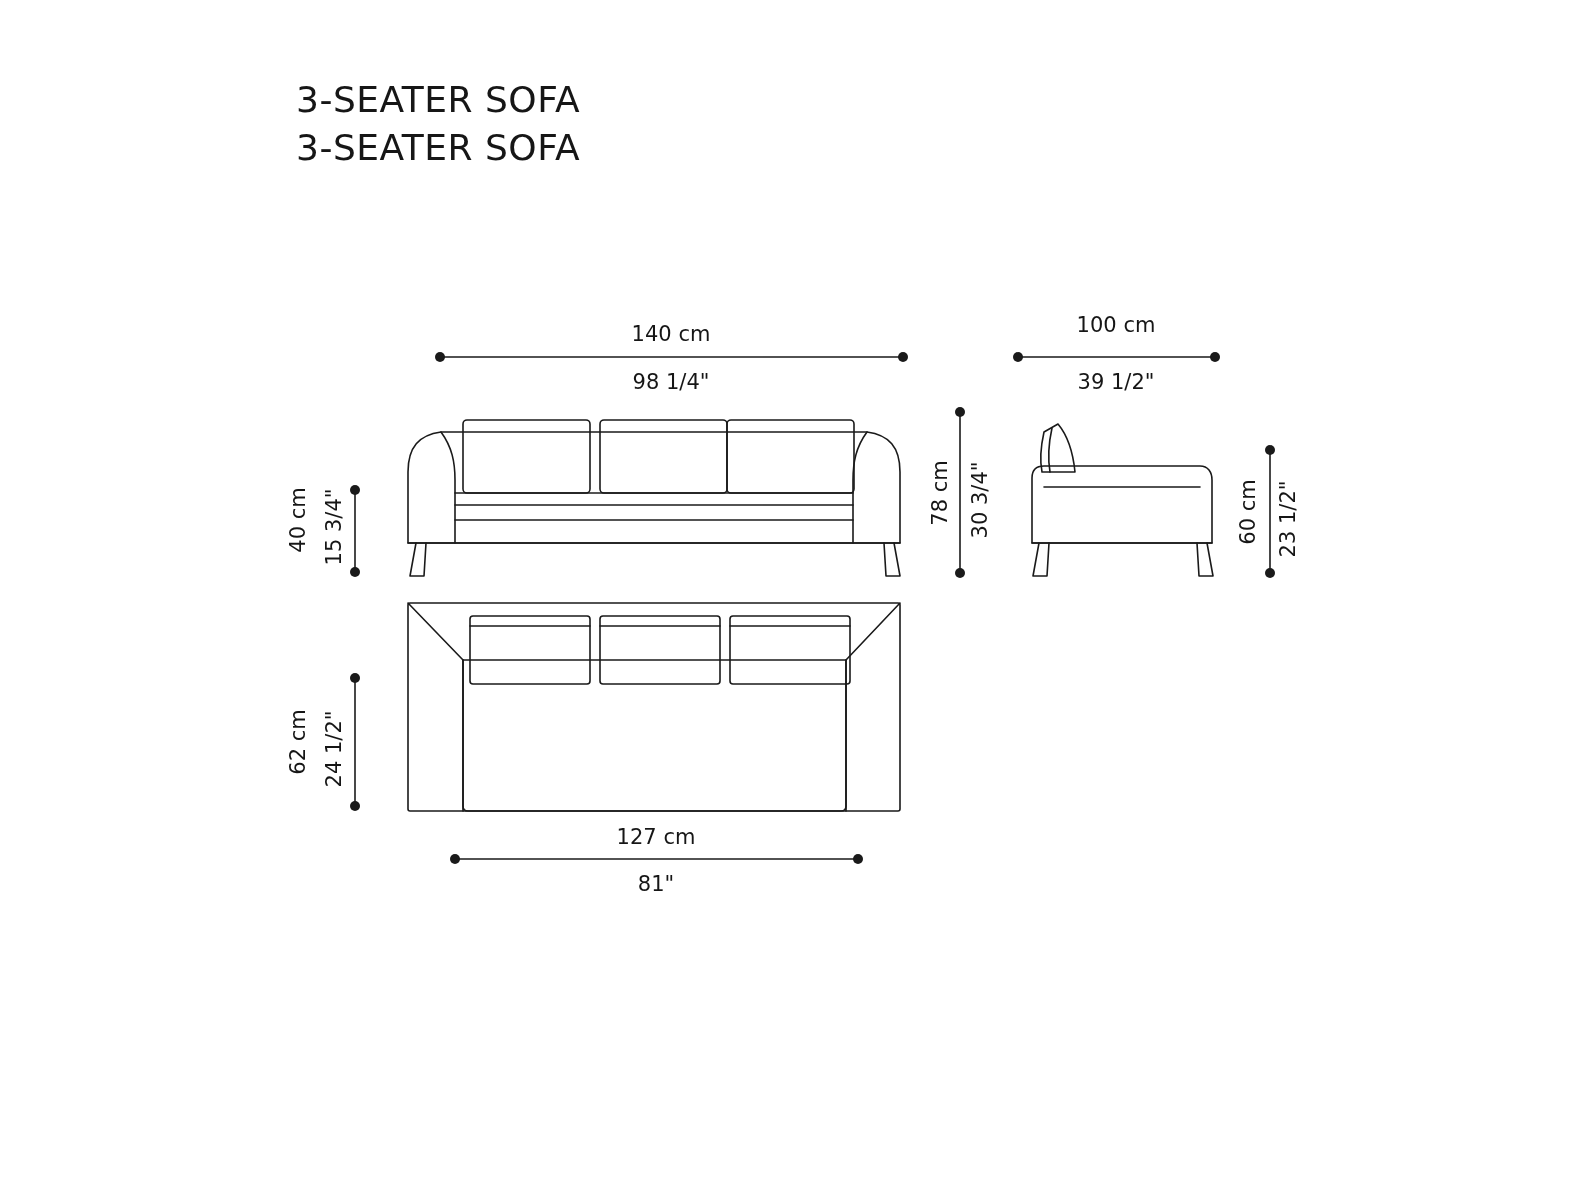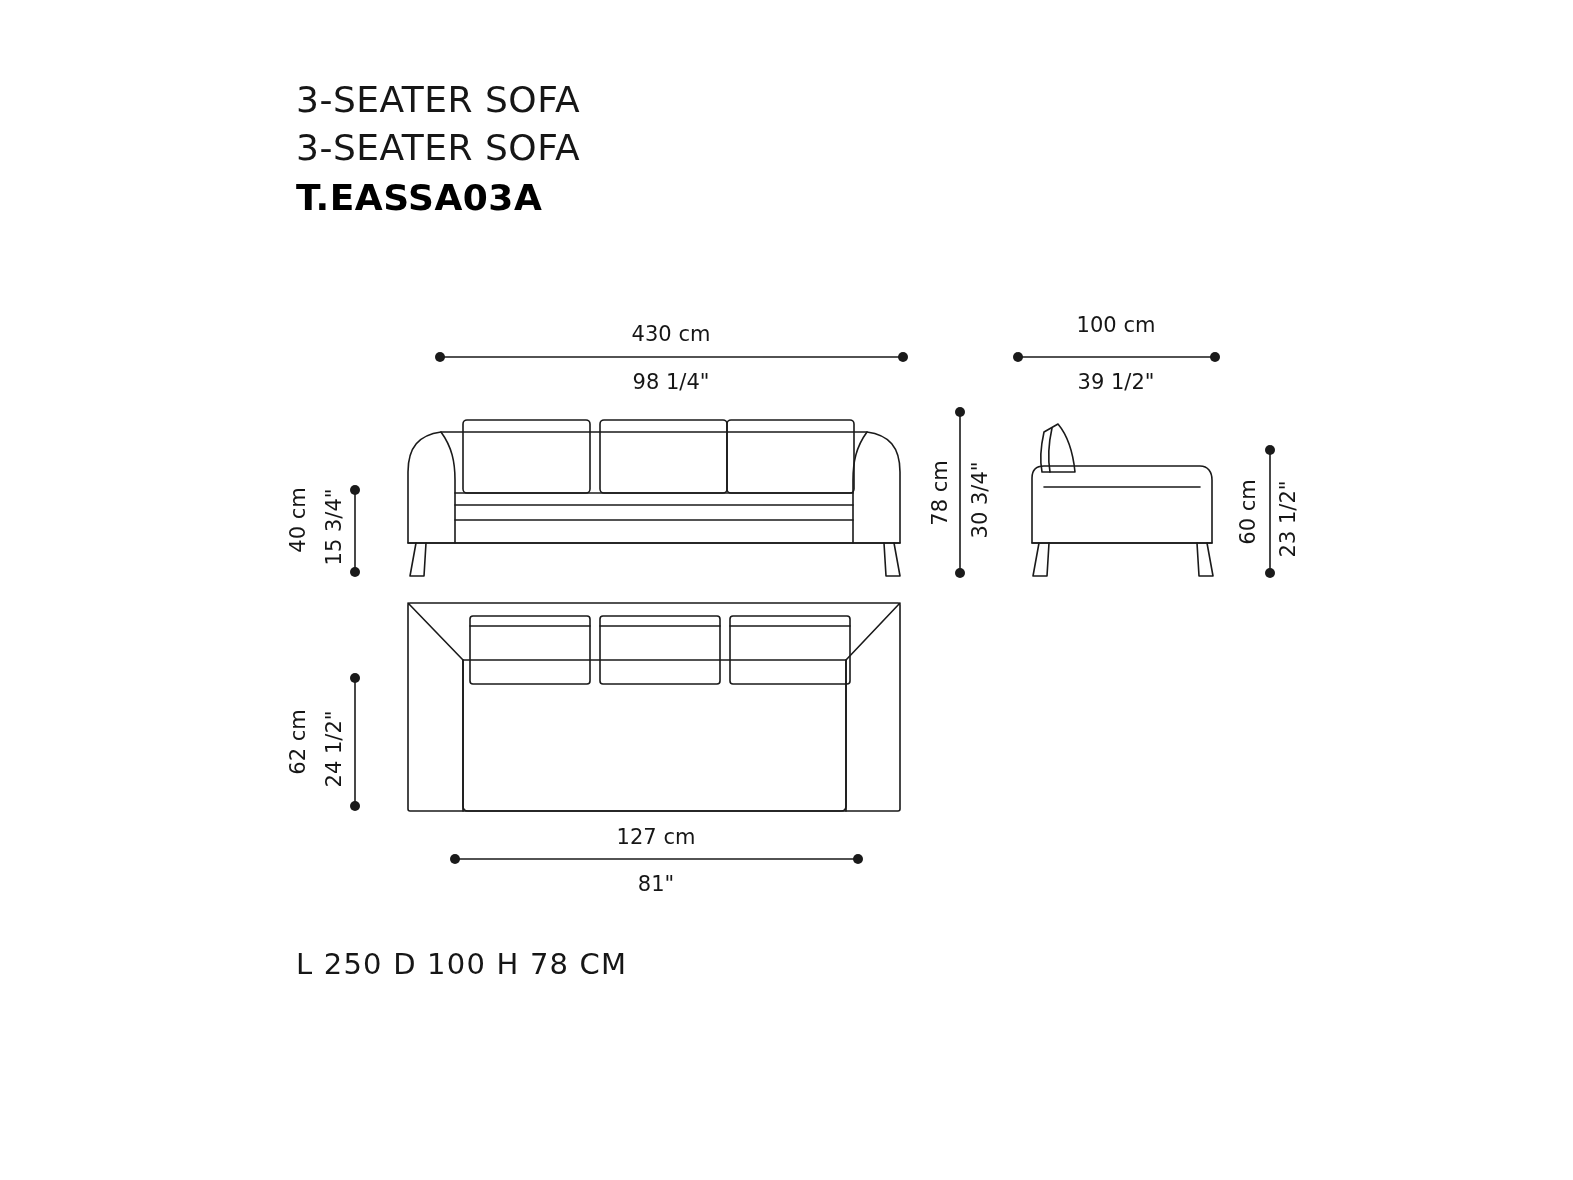--- a/index.html
+++ b/index.html
@@ -85,21 +85,20 @@
   }
 </style>
 </head>
 <body>
 
 <div class="sheet">
 
   <div class="title-block">
     <div class="title-line">3-SEATER SOFA</div>
     <div class="title-line">3-SEATER SOFA</div>
-    <div class="title-code">T.EASSA03A</div>
   </div>
 
   <svg class="drawing" width="1573" height="1180" viewBox="0 0 1573 1180">
 
     <g fill="none" stroke="#1a1a1a" stroke-width="1.6" stroke-linejoin="round" stroke-linecap="round">
 
       <g>
         <line x1="440" y1="357" x2="903" y2="357"></line>
         <circle cx="440" cy="357" r="5" fill="#1a1a1a" stroke="none"></circle>
         <circle cx="903" cy="357" r="5" fill="#1a1a1a" stroke="none"></circle>
@@ -208,36 +207,35 @@
 
       <g>
         <line x1="455" y1="859" x2="858" y2="859"></line>
         <circle cx="455" cy="859" r="5" fill="#1a1a1a" stroke="none"></circle>
         <circle cx="858" cy="859" r="5" fill="#1a1a1a" stroke="none"></circle>
       </g>
 
     </g>
   </svg>
 
-  <div class="dim-label center" style="left:671px; top:322px;">430 cm</div>
+  <div class="dim-label center" style="left:671px; top:322px;">140 cm</div>
   <div class="dim-label center" style="left:671px; top:370px;">98 1/4"</div>
 
   <div class="vert rot" style="left:298px; top:520px; transform:translate(-50%,-50%) rotate(-90deg);">40 cm</div>
   <div class="vert rot" style="left:334px; top:527px; transform:translate(-50%,-50%) rotate(-90deg);">15 3/4"</div>
 
   <div class="vert rot" style="left:940px; top:493px; transform:translate(-50%,-50%) rotate(-90deg);">78 cm</div>
   <div class="vert rot" style="left:980px; top:500px; transform:translate(-50%,-50%) rotate(-90deg);">30 3/4"</div>
 
   <div class="dim-label center" style="left:1116px; top:313px;">100 cm</div>
   <div class="dim-label center" style="left:1116px; top:370px;">39 1/2"</div>
 
   <div class="vert rot" style="left:1248px; top:512px; transform:translate(-50%,-50%) rotate(-90deg);">60 cm</div>
   <div class="vert rot" style="left:1288px; top:519px; transform:translate(-50%,-50%) rotate(-90deg);">23 1/2"</div>
 
   <div class="vert rot" style="left:298px; top:742px; transform:translate(-50%,-50%) rotate(-90deg);">62 cm</div>
   <div class="vert rot" style="left:334px; top:749px; transform:translate(-50%,-50%) rotate(-90deg);">24 1/2"</div>
 
   <div class="dim-label center" style="left:656px; top:825px;">127 cm</div>
   <div class="dim-label center" style="left:656px; top:872px;">81"</div>
 
-  <div class="footer-dims">L 250 D 100 H 78 CM</div>
 
 </div>
 
 </body></html>

